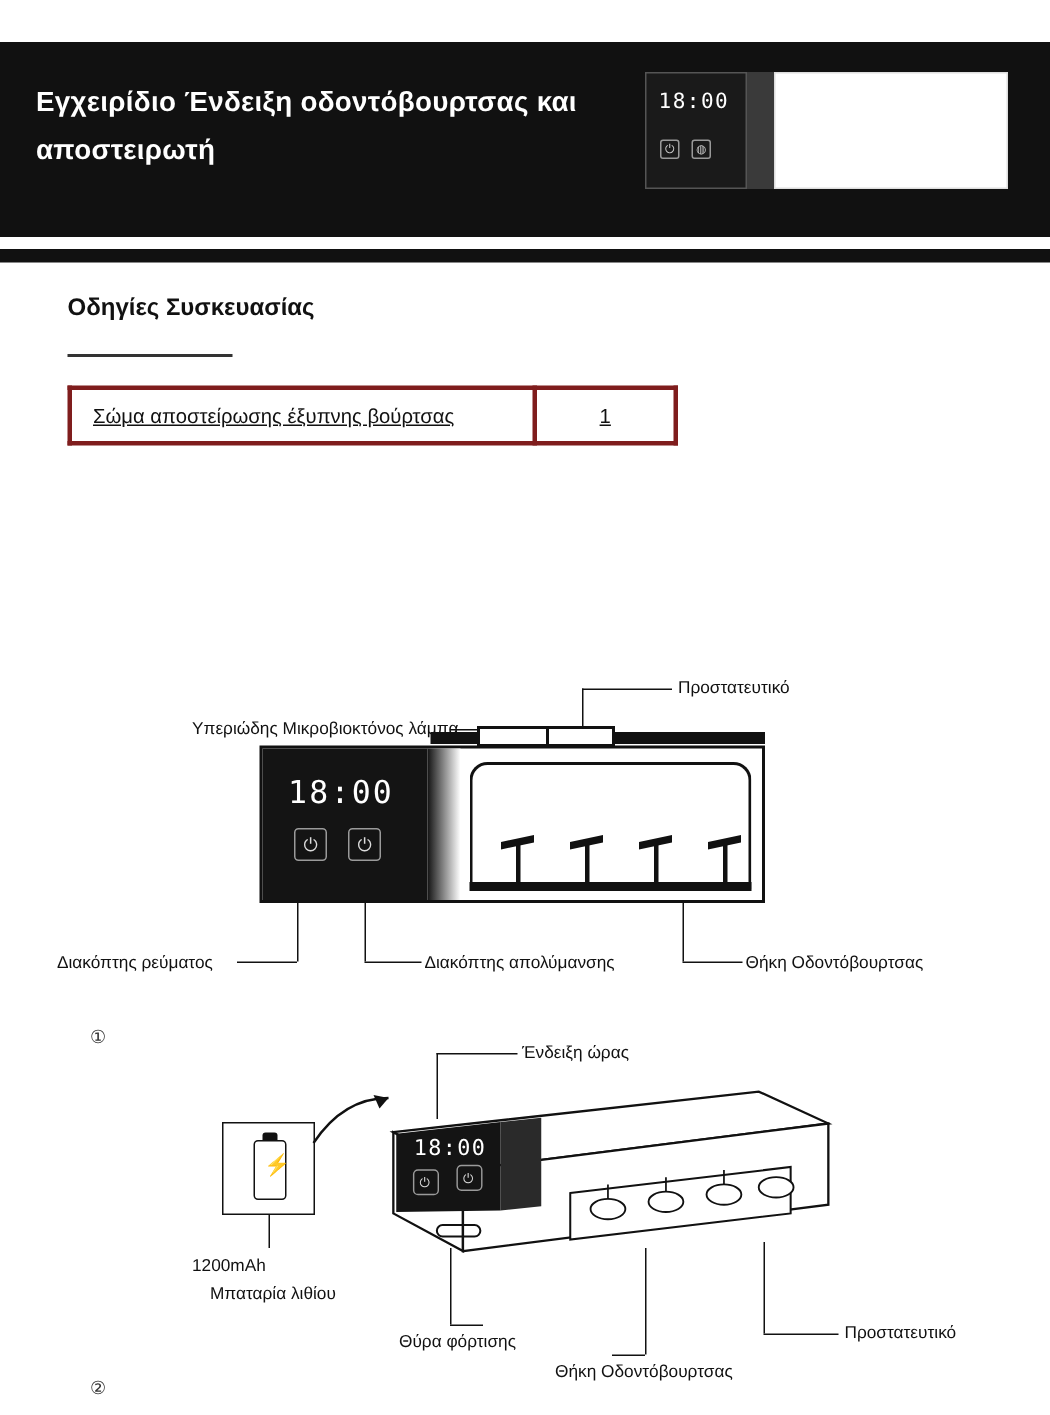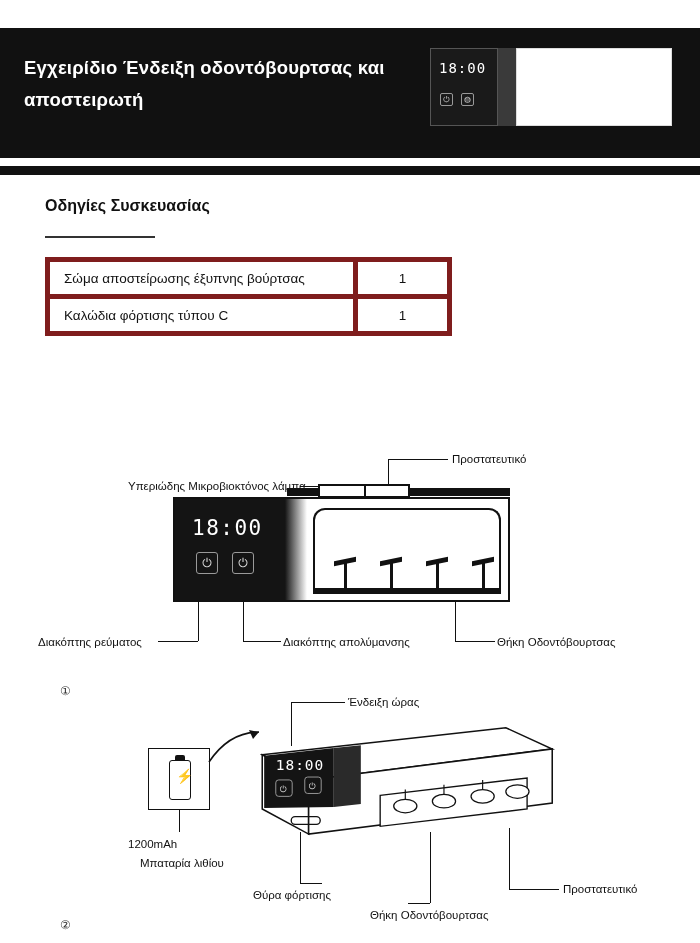--- a/index.html
+++ b/index.html
@@ -106,24 +106,25 @@
   }
 
   
   .pack-table {
     position: absolute;
     left: 45px; top: 257px;
     width: 407px;
     border-collapse: collapse;
   }
   .pack-table td {
-    border: 5px solid #7f1d1d;
+    border: 3px solid #7f1d1d;
     height: 37px;
     font-size: 13.5px;
     padding: 0 14px;
+    text-decoration: underline;
   }
   .pack-table td.qty {
     width: 94px;
     text-align: center;
     padding: 0;
   }
 
   
   .fig1 { position: absolute; left: 0; top: 440px; width: 700px; height: 230px; }
   .fig2 { position: absolute; left: 0; top: 680px; width: 700px; height: 263px; }
@@ -281,24 +282,20 @@
 
 <div class="section-title">Οδηγίες Συσκευασίας</div>
 <div class="section-underline"></div>
 
 <table class="pack-table">
   <tbody>
       <tr>
     <td>Σώμα αποστείρωσης έξυπνης βούρτσας</td>
     <td class="qty">1</td>
   </tr>
-  <tr>
-    <td>Καλώδια φόρτισης τύπου C</td>
-    <td class="qty">1</td>
-  </tr>
 </tbody>
   </table>
 
 <div class="fig1">
 
   <div class="lbl" style="left:452px; top:13px;">Προστατευτικό</div>
   <div class="lbl" style="left:128px; top:40px;">Υπεριώδης Μικροβιοκτόνος λάμπα</div>
   <div class="lbl" style="left:38px; top:196px;">Διακόπτης ρεύματος</div>
   <div class="lbl" style="left:283px; top:196px;">Διακόπτης απολύμανσης</div>
   <div class="lbl" style="left:497px; top:196px;">Θήκη Οδοντόβουρτσας</div>
@@ -349,21 +346,21 @@
   </div>
 
   <div class="num" style="left:60px; top:244px;">①</div>
 </div>
 
 <div class="fig2">
 
   <div class="lbl" style="left:348px; top:16px;">Ένδειξη ώρας</div>
   <div class="lbl" style="left:128px; top:158px;">1200mAh</div>
   <div class="lbl" style="left:140px; top:177px;">Μπαταρία λιθίου</div>
-  <div class="lbl" style="left:253px; top:209px;">Θύρα φόρτισης</div>
+  <div class="lbl" style="left:266px; top:209px;">Θύρα φόρτισης</div>
   <div class="lbl" style="left:370px; top:229px;">Θήκη Οδοντόβουρτσας</div>
   <div class="lbl" style="left:563px; top:203px;">Προστατευτικό</div>
 
   <div class="ln ln-h" style="left:291px; top:22px; width:54px;"></div>
   <div class="ln ln-v" style="left:291px; top:22px; height:44px;"></div>
 
   <div class="ln ln-v" style="left:179px; top:130px; height:22px;"></div>
 
   <div class="ln ln-h" style="left:300px; top:203px; width:22px;"></div>
   <div class="ln ln-v" style="left:300px; top:152px; height:51px;"></div>

